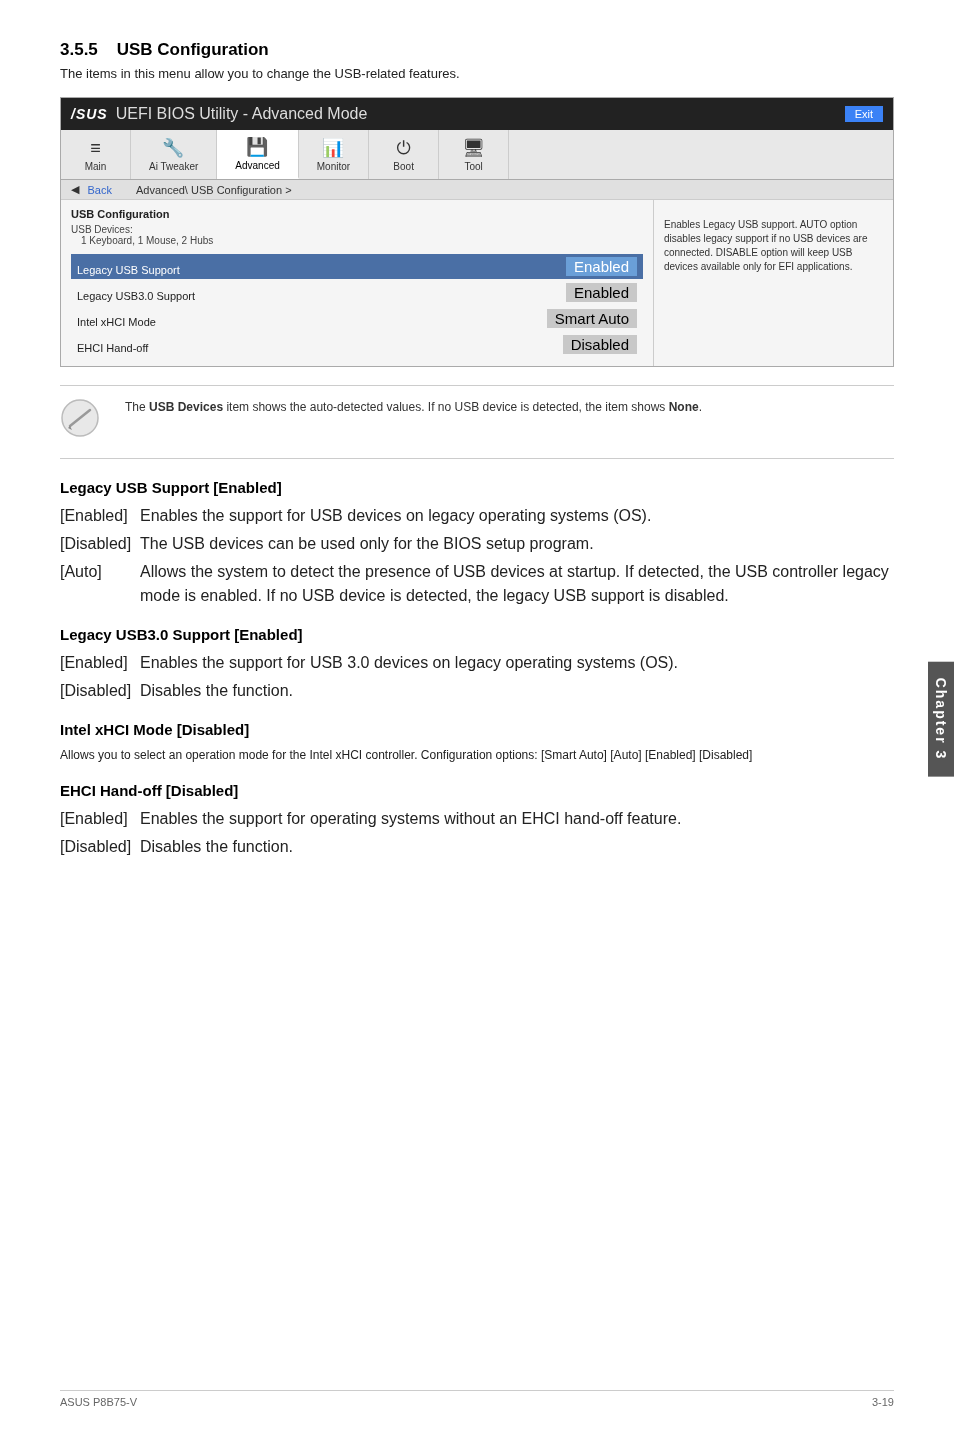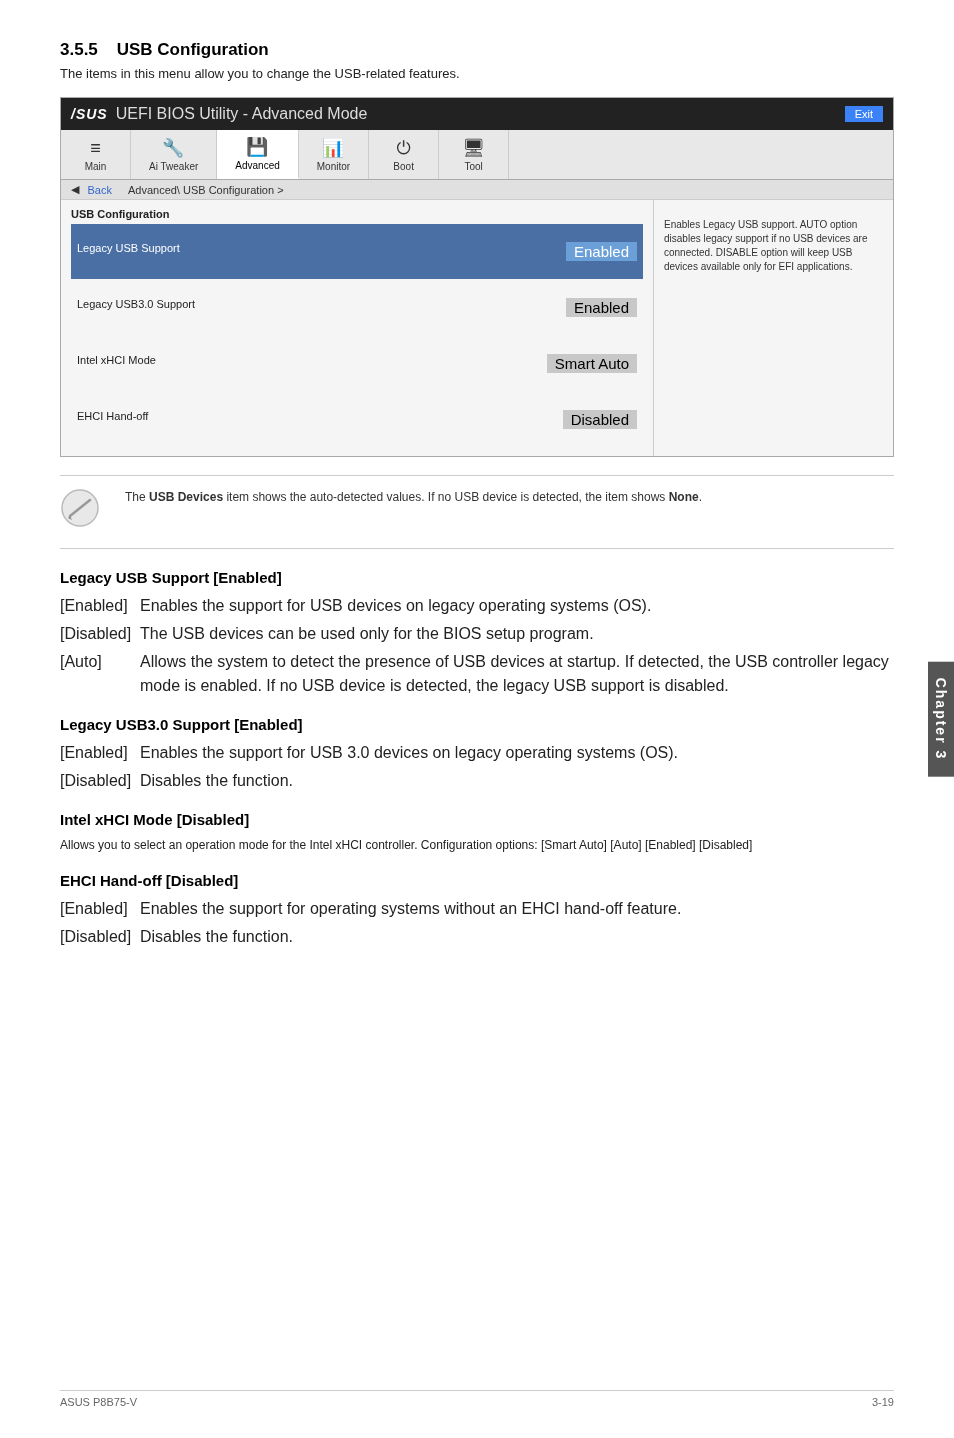--- a/index.html
+++ b/index.html
@@ -147,22 +147,22 @@
       margin-bottom: 4px;
     }
     .bios-info {
       font-size: 10px;
       color: #444;
       margin-bottom: 8px;
     }
 
     .bios-row {
       display: flex;
-      align-items: flex-start;
-      padding: 18px 6px;
+      align-items: flex-end;
+      padding: 3px 6px;
       font-size: 11px;
       margin-bottom: 1px;
     }
     .bios-row.highlighted {
       background: #4a6fa5;
       color: #fff;
     }
     .bios-row-label {
       flex: 1;
       color: inherit;
@@ -295,27 +295,31 @@
     </div>
     <div class="bios-tab">
       <span class="tab-icon">🖥</span>
       <span class="tab-label">Tool</span>
     </div>
   </div>
 
   <div class="bios-breadcrumb">
     <span class="back-arrow">◀</span>
     <span style="cursor:pointer; color:#3366cc;">Back</span>
-    <span style="margin-left:12px;">Advanced\ USB Configuration &gt;</span>
+    <span style="margin-left:20px;">Advanced\ USB Configuration &gt;</span>
   </div>
 
   <div class="bios-content">
 
     <div class="bios-left">
       <div class="bios-section-title">USB Configuration</div>
+      <div class="bios-info">
+        <span>USB Devices:</span><br>
+        <span style="padding-left:10px;">1 Keyboard, 1 Mouse, 2 Hubs</span>
+      </div>
 
       <div class="bios-row highlighted">
         <span class="bios-row-label">Legacy USB Support</span>
         <span class="bios-row-value">Enabled</span>
       </div>
       <div class="bios-row">
         <span class="bios-row-label">Legacy USB3.0 Support</span>
         <span class="bios-row-value">Enabled</span>
       </div>
       <div class="bios-row">

